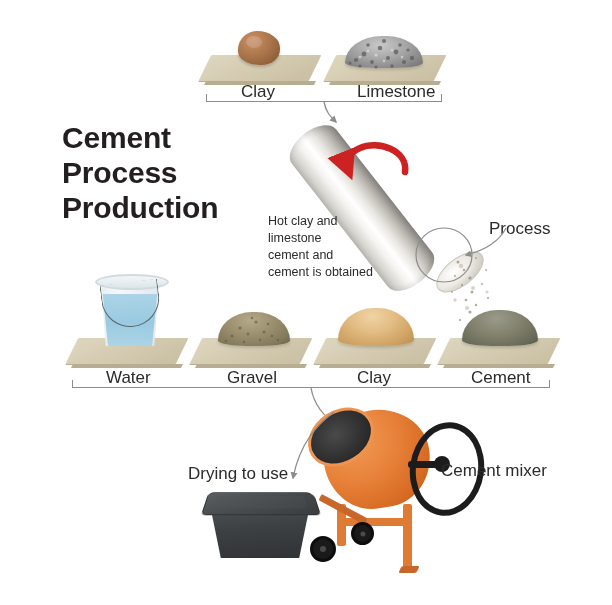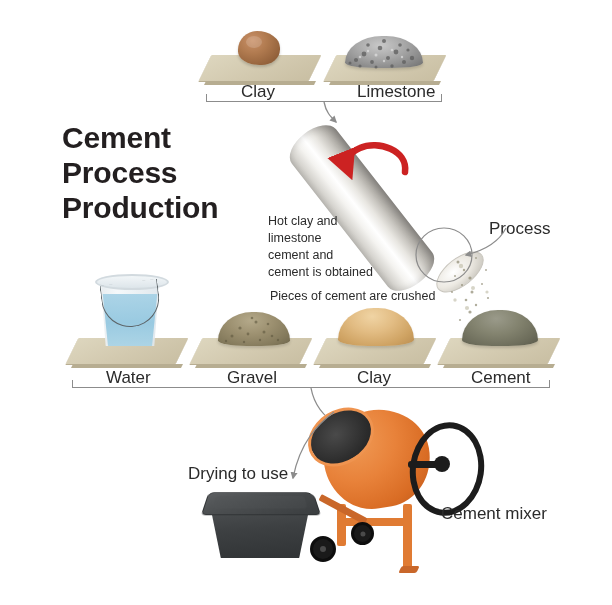--- a/index.html
+++ b/index.html
@@ -376,21 +376,20 @@
 
   <div class="abs para" style="left:268px; top:213px; width:130px;">
     <div>Hot clay and</div>
     <div>limestone</div>
     <div>cement and</div>
     <div>cement is obtained</div>
   </div>
 
   <div class="abs label" style="left:489px; top:219px;">Process</div>
 
-  <div class="abs para" style="left:270px; top:288px; white-space:nowrap;">Pieces of cement are crushed</div>
 
   <svg class="ovl" width="612" height="605">
     <ellipse cx="444" cy="255" rx="28" ry="27" stroke="#8c8c8c" stroke-width="1.2" fill="none"></ellipse>
     <path d="M 506 228 C 500 240, 486 250, 466 255" stroke="#8c8c8c" stroke-width="1.2" fill="none" marker-end="url(#ah)"></path>
   </svg>
 
   <div class="abs board" style="left:72px; top:338px; width:110px; height:26px;">
     <div class="top"></div>
     <div class="edge"></div>
   </div>
@@ -468,21 +467,21 @@
 
     <div id="drum-motor"></div>
     <div id="drum"></div>
     <div id="drum-mouth"></div>
 
     <div id="wheel-hand"></div>
     <div id="wheel-spoke"></div>
     <div id="wheel-hub"></div>
   </div>
 
-  <div class="abs label" style="left:441px; top:461px;margin-top:43px;">Cement mixer</div>
+  <div class="abs label" style="left:441px; top:461px;">Cement mixer</div>
 
   <div class="abs label" style="left:188px; top:464px;">Drying to use</div>
 
   <svg class="ovl" width="612" height="605">
     <path d="M 334 412 C 318 424, 300 442, 293 478" stroke="#8c8c8c" stroke-width="1.3" fill="none" marker-end="url(#ah)"></path>
   </svg>
 
   <div class="abs" id="bin">
     <div id="bin-body"></div>
     <div id="bin-lid">

